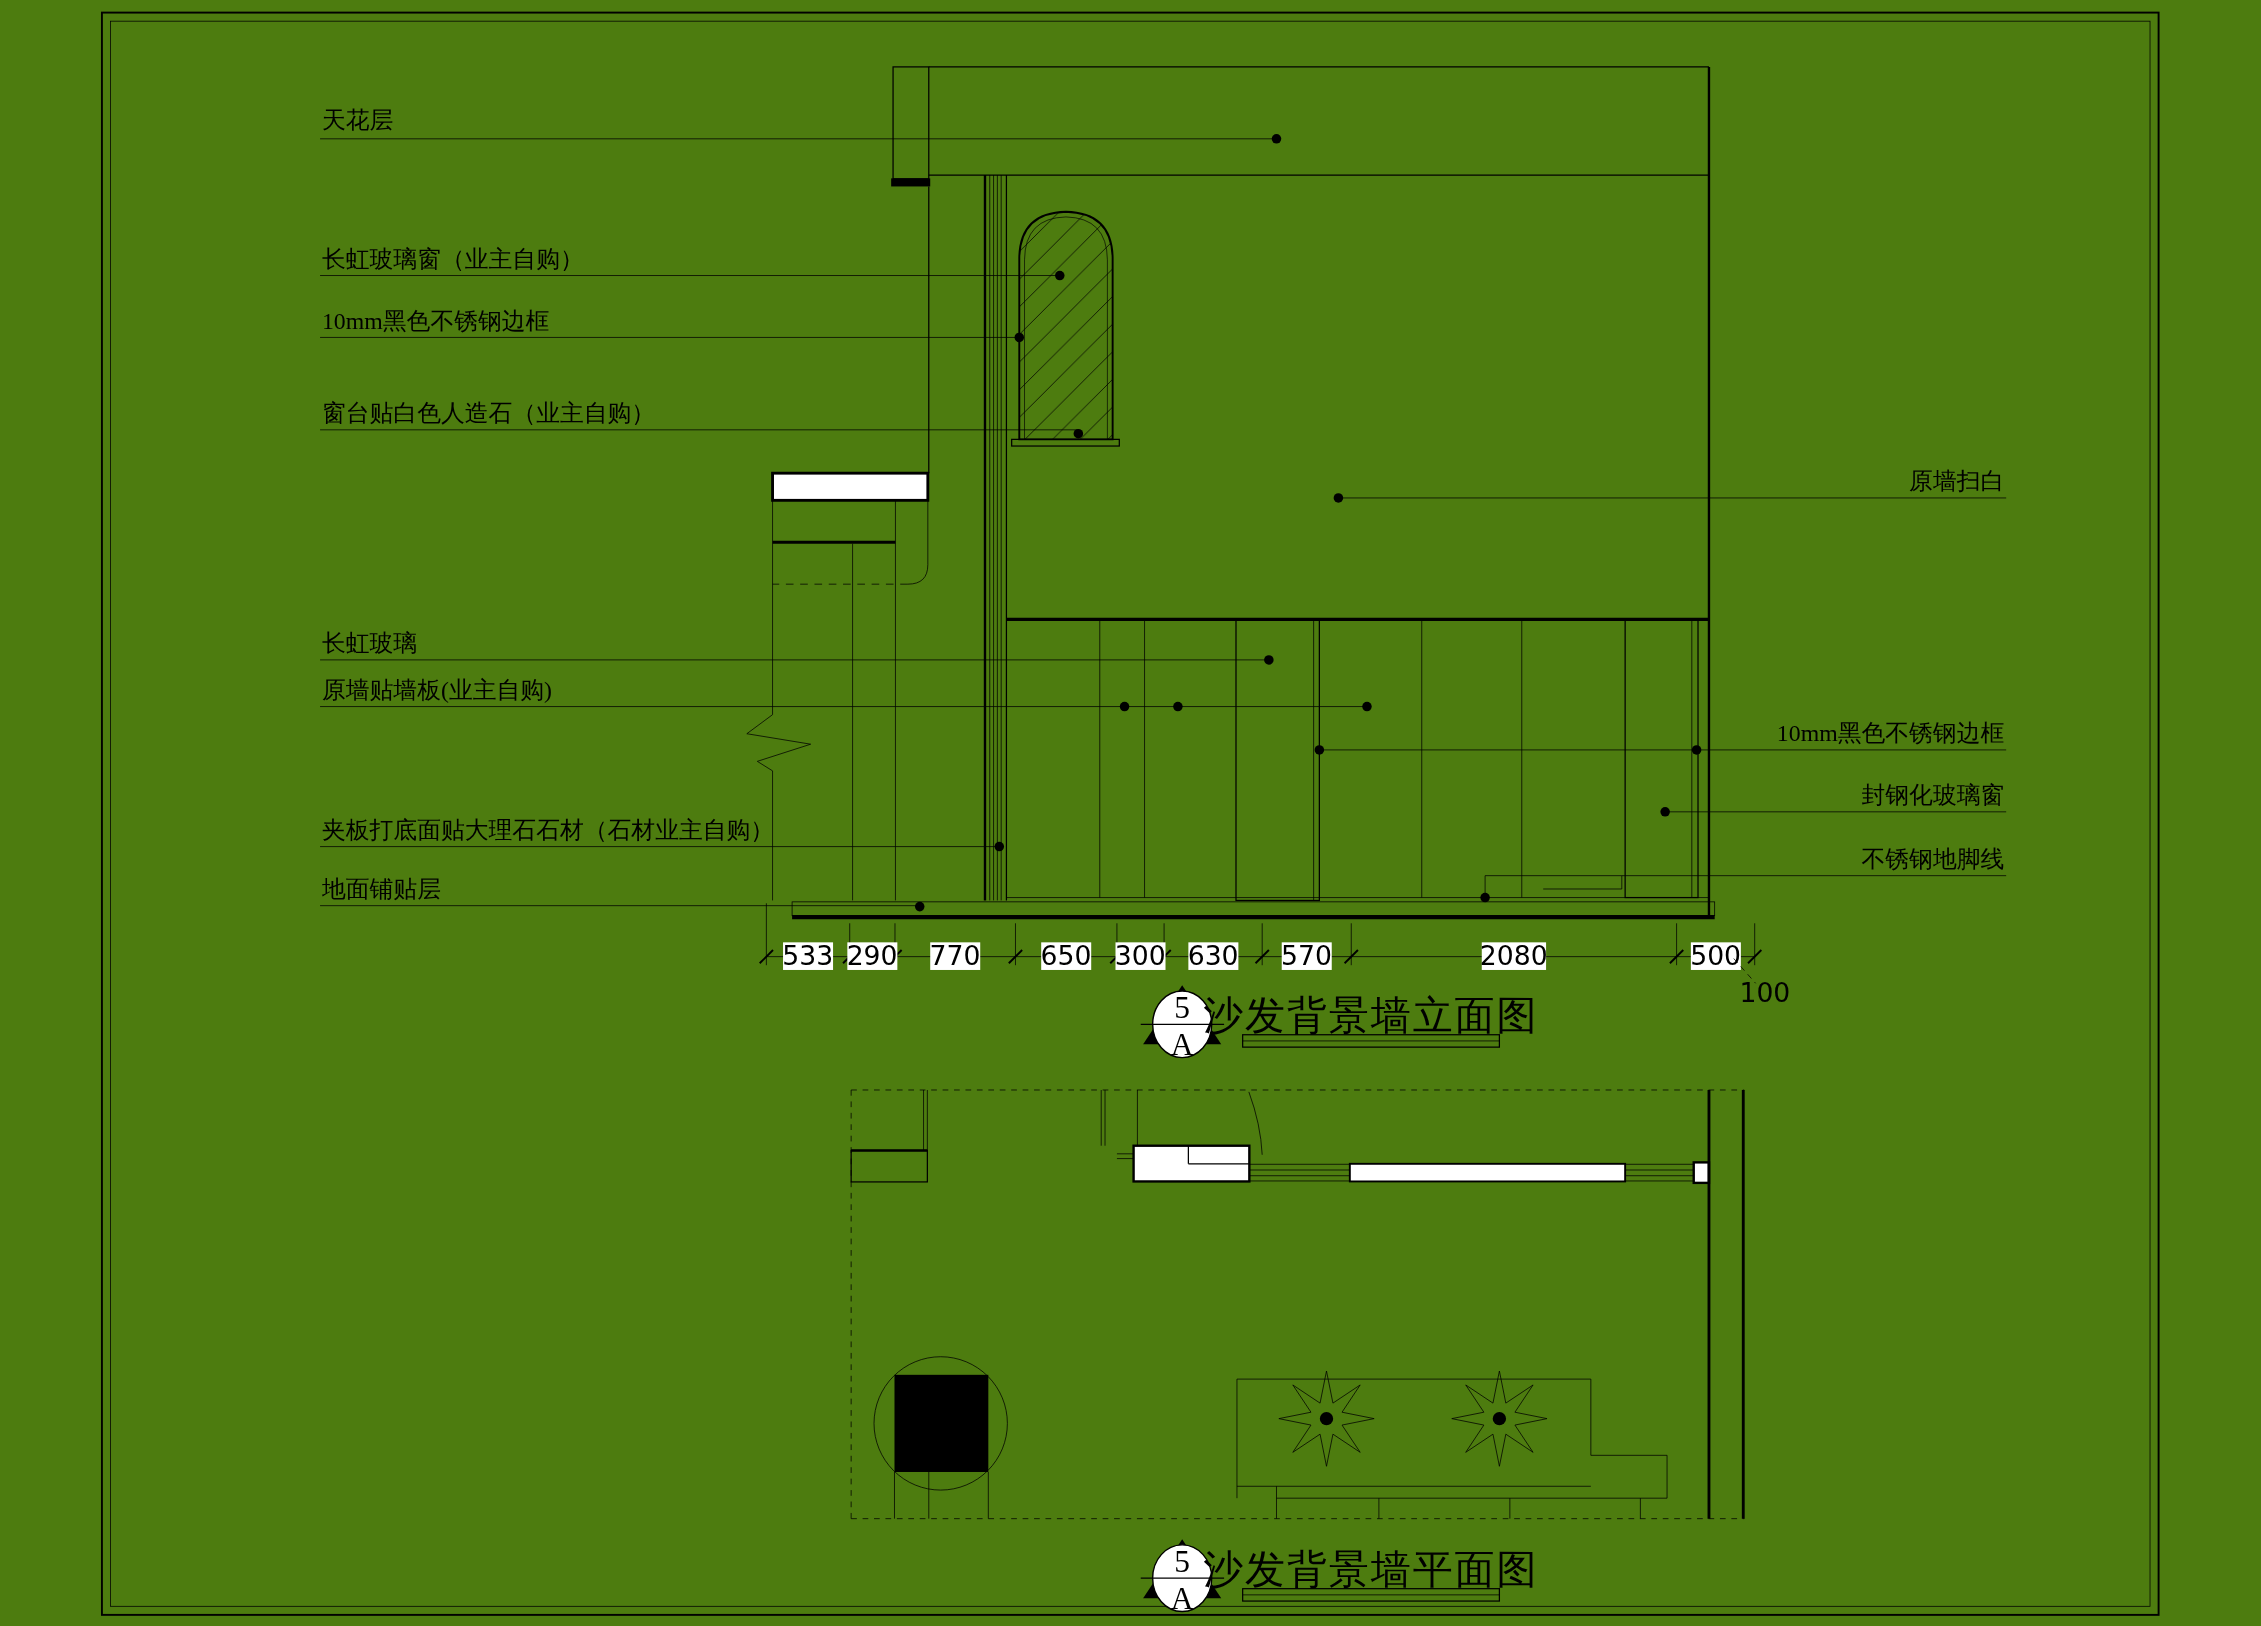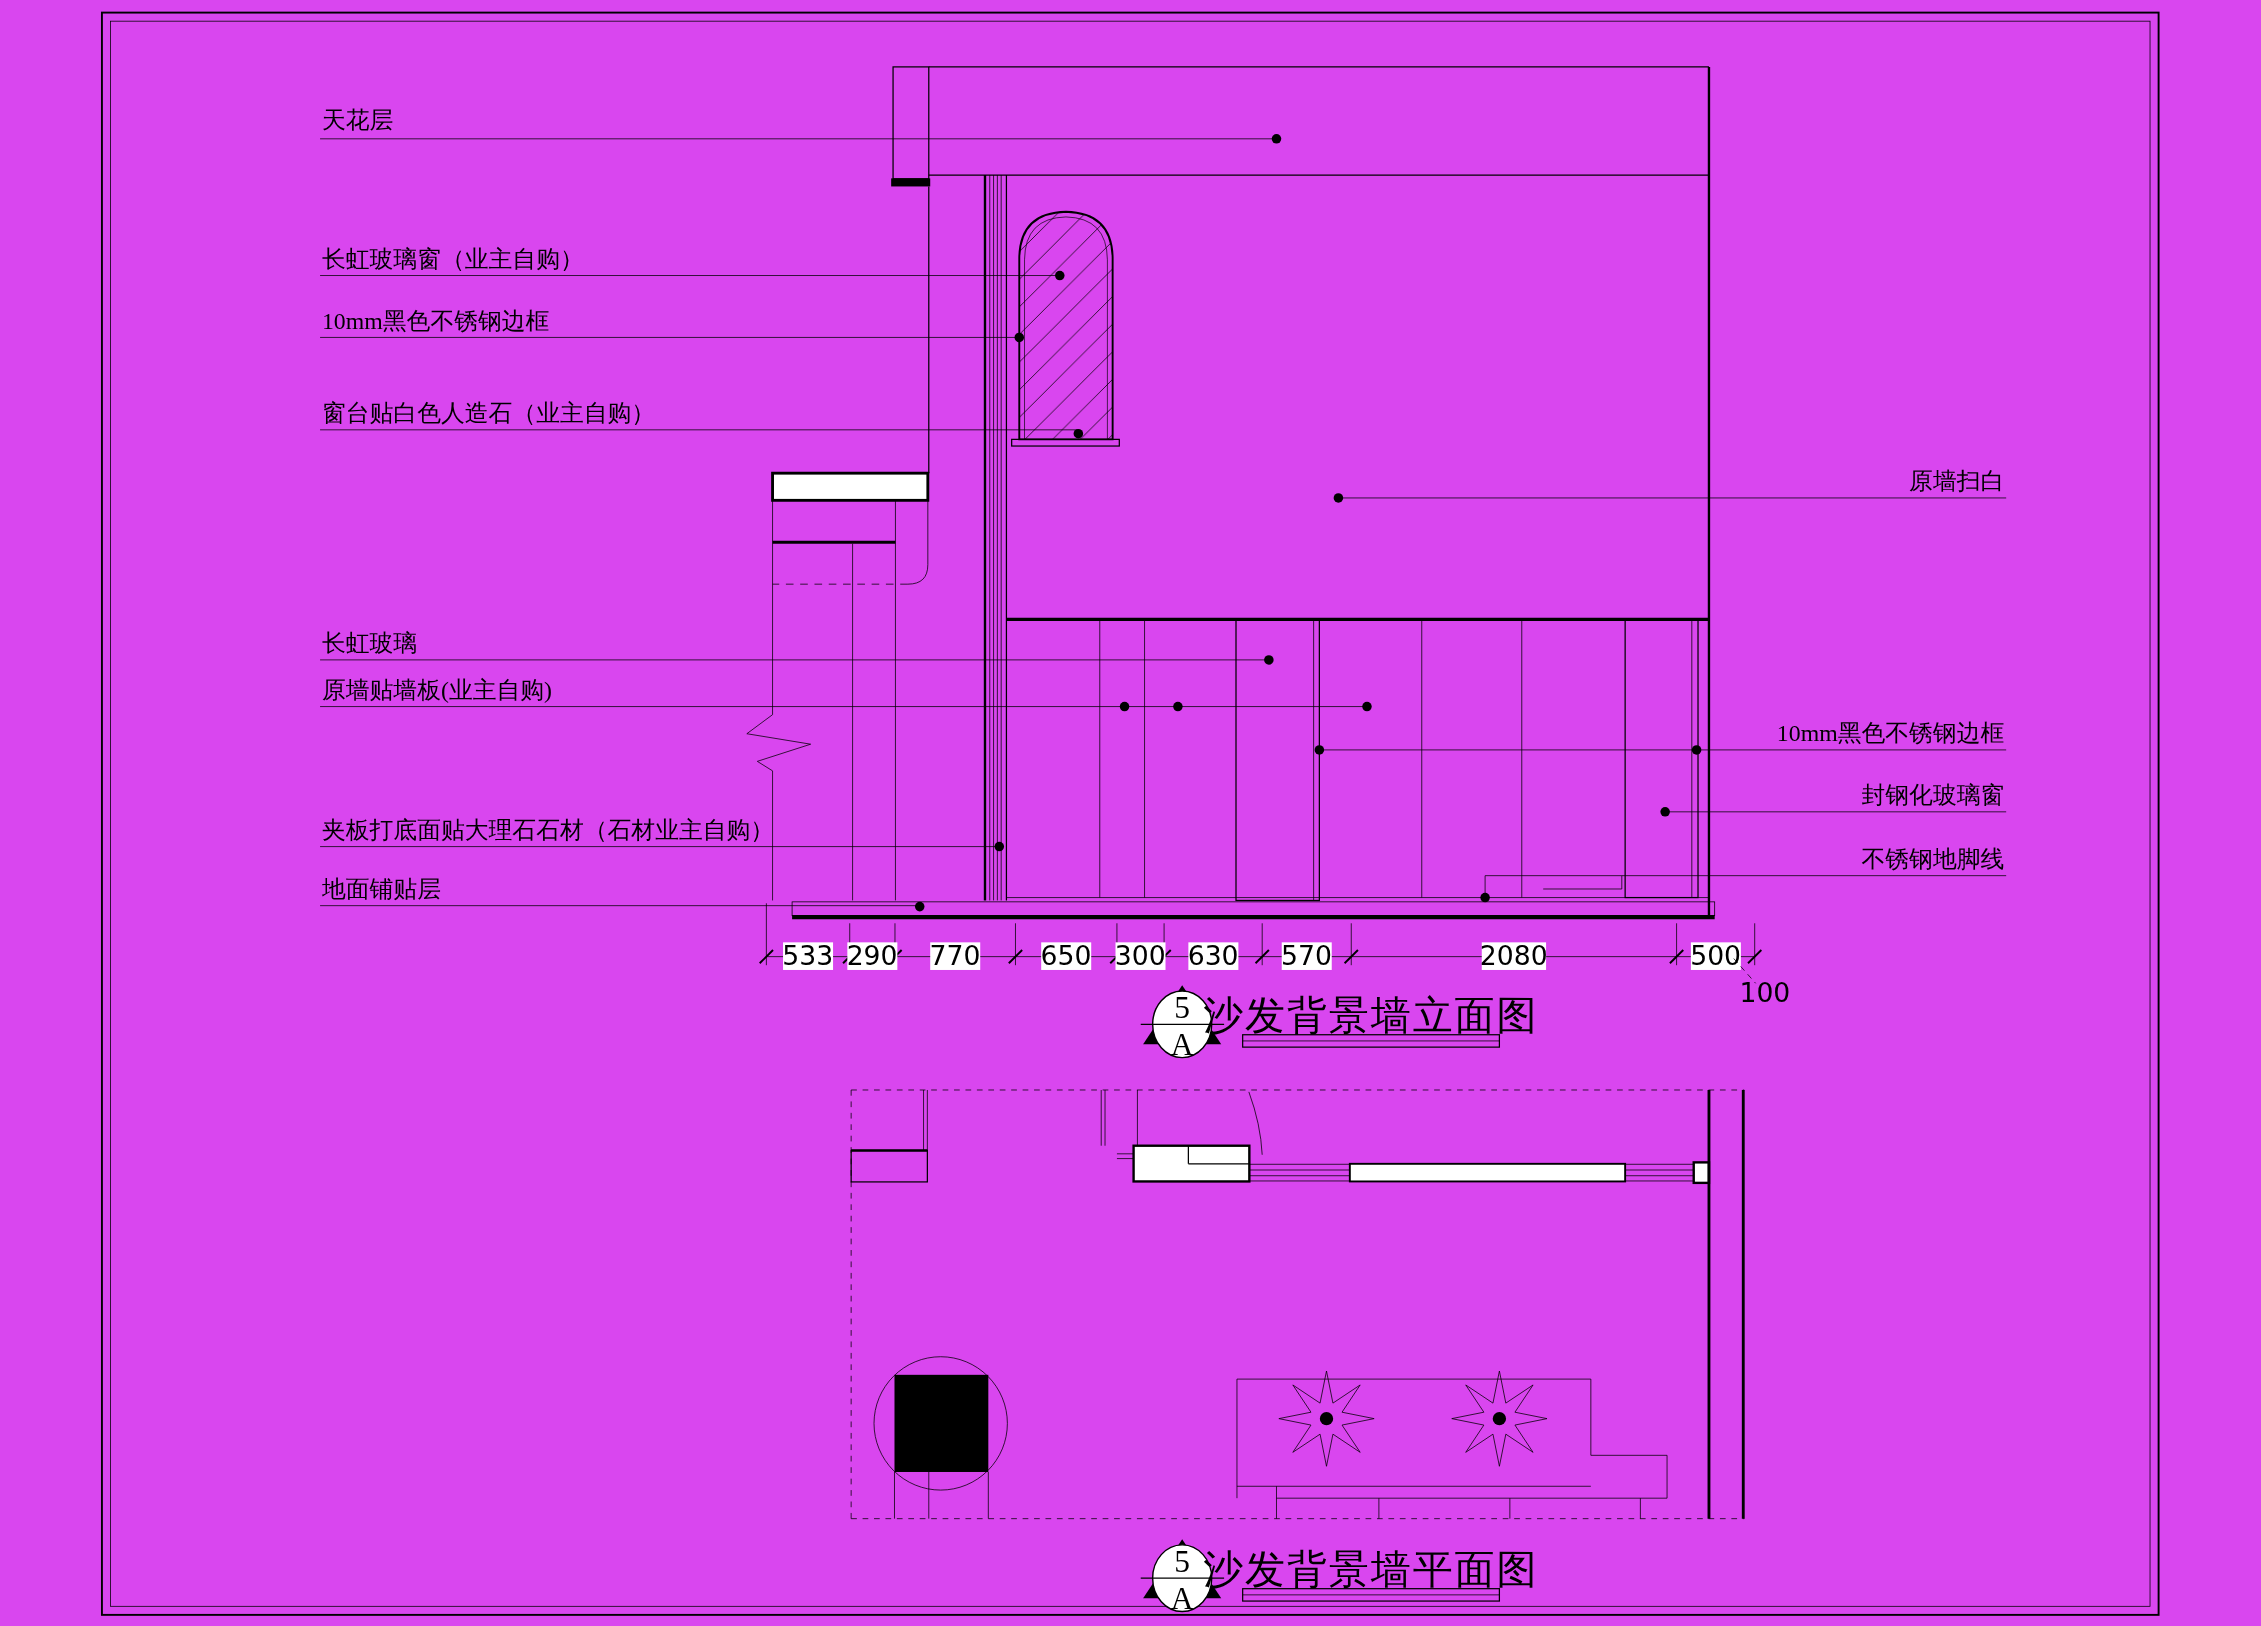--- a/index.html
+++ b/index.html
@@ -1,16 +1,16 @@
 <!DOCTYPE html>
 <html style="font-size:7.6px"><head>
 <meta charset="utf-8">
 <style>
   html,body{margin:0;padding:0;background:#e8e8e8;}
-  .page{position:relative;width:2261px;height:1627px;background:#d946ef;overflow:hidden;}
+  .page{position:relative;width:2261px;height:1627px;background:#4d7c0f;overflow:hidden;}
   svg{position:absolute;left:0;top:0;}
   text{fill:#000;}
   .lbl{font-family:"Liberation Serif","DejaVu Serif",serif;font-size:50px;}
   .dim{font-family:"DejaVu Sans","Liberation Sans",sans-serif;font-size:56px;}
   .ttl{font-family:"Liberation Serif","DejaVu Serif",serif;font-size:84px;letter-spacing:4px;}
   .sym{font-family:"Liberation Serif","DejaVu Serif",serif;font-size:66px;}
   .thin{stroke:#000;stroke-width:1.6;fill:none;}
   .med{stroke:#000;stroke-width:2.6;fill:none;}
   .thick{stroke:#000;stroke-width:6;fill:none;}
   .xthick{stroke:#000;stroke-width:9;fill:none;}

